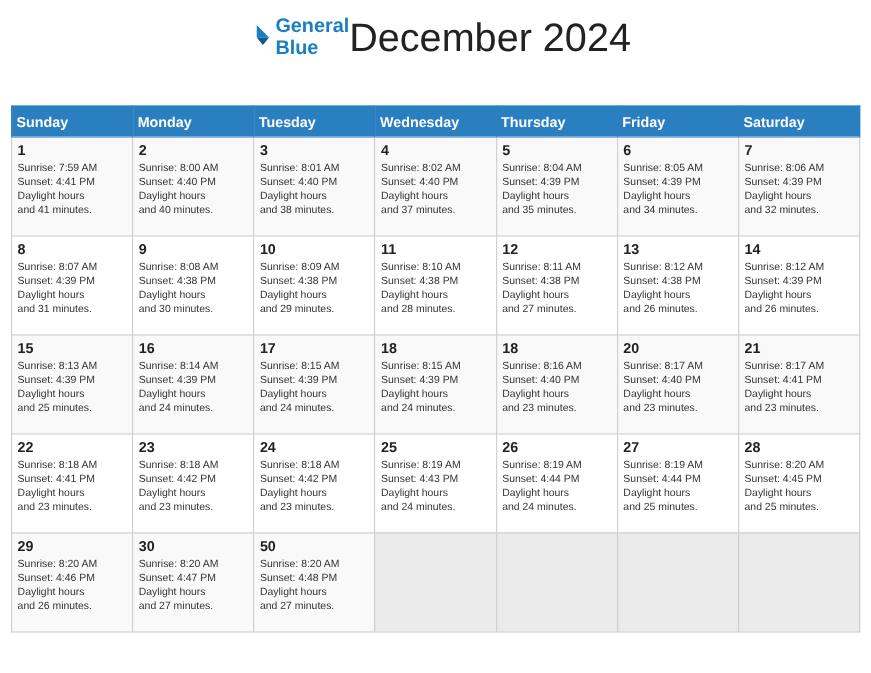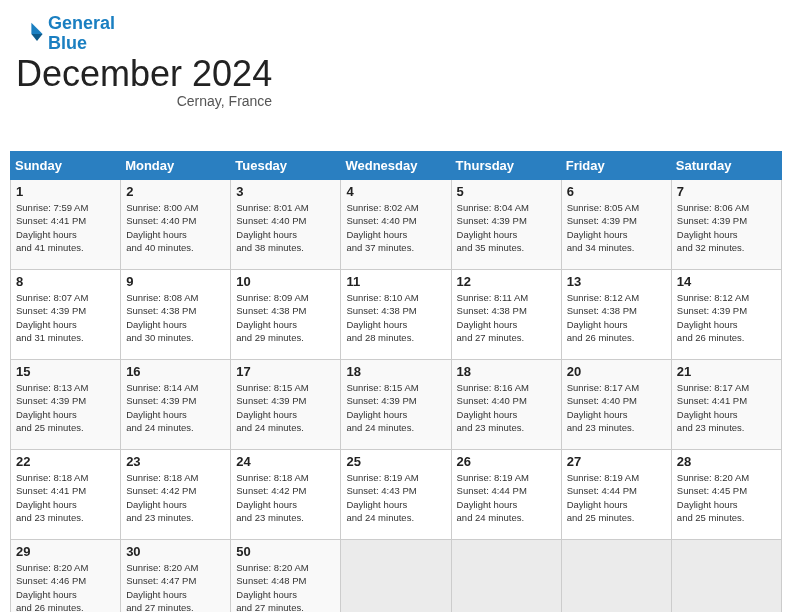--- a/index.html
+++ b/index.html
@@ -5,25 +5,24 @@
     * { margin: 0; padding: 0; box-sizing: border-box; }
     body {
       font-family: Arial, sans-serif;
       background: #fff;
       width: 792px;
       min-height: 612px;
       padding: 10px;
     }
     .header {
       display: flex;
-      justify-content: space-between;
+      justify-content: center;
       align-items: flex-start;
       margin-bottom: 16px;
       padding: 4px 6px;
-      flex-direction: column;
     }
     .logo {
       display: flex;
       align-items: center;
       gap: 4px;
     }
     .logo-text {
       font-size: 18px;
       font-weight: bold;
       color: #333;
@@ -101,21 +100,20 @@
       <polygon points="22,4 38,20 22,20" fill="#1a7fc1"></polygon>
       <polygon points="22,20 38,20 30,30" fill="#0d5a8a"></polygon>
     </svg>
     <div class="logo-text">
       <div><span>General</span></div>
       <div><span style="color:#1a7fc1">Blue</span></div>
     </div>
   </div>
   <div class="title-block">
     <div class="month-title">December 2024</div>
-    <div class="subtitle">Cernay, France</div>
   </div>
 </div>
 
 <table>
   <thead>
     <tr>
     <th>Sunday</th>
         <th>Monday</th>
         <th>Tuesday</th>
         <th>Wednesday</th>

